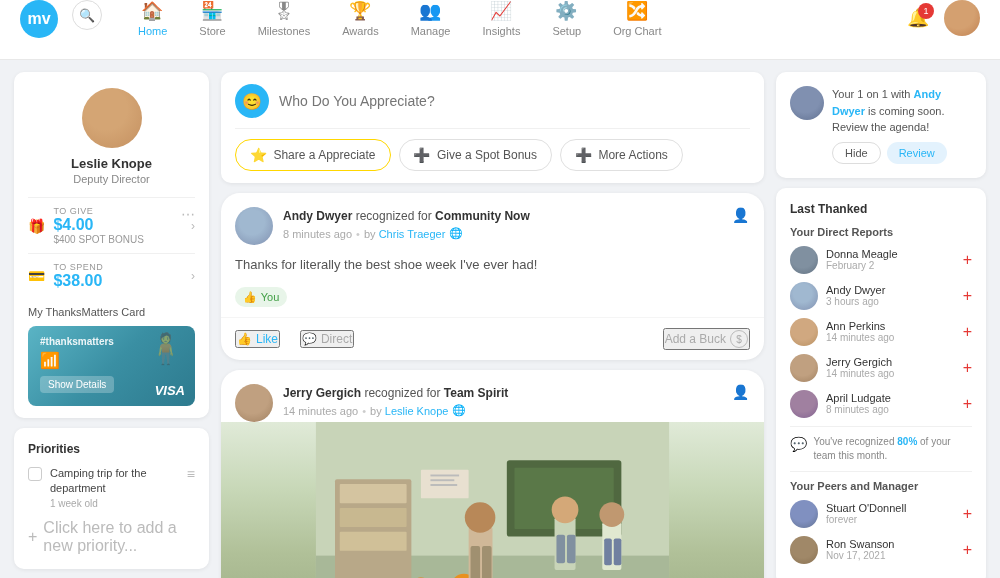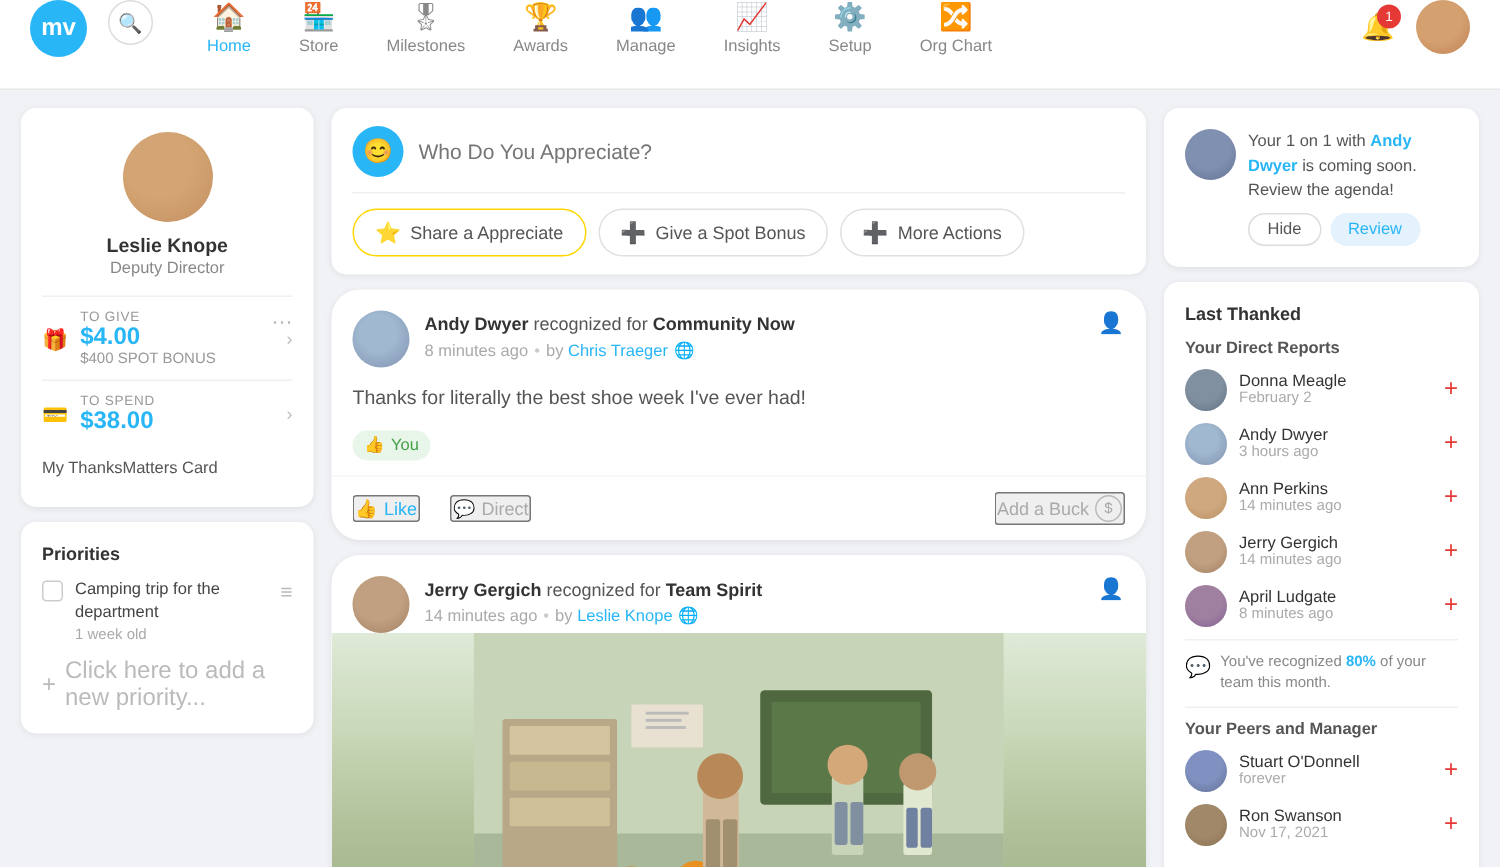--- a/index.html
+++ b/index.html
@@ -345,20 +345,27 @@
         <div class="stat-icon">💳</div>
         <div class="stat-content">
           <div class="stat-label">TO SPEND</div>
           <div class="stat-value">$38.00</div>
         </div>
         <div class="stat-arrow">›</div>
       </div>
 
       <div class="thanks-card-section" style="width:100%">
         <div class="thanks-label">My ThanksMatters Card</div>
+        <div class="thanks-visa-card">
+          <div class="thanks-visa-hashtag">#thanksmatters</div>
+          <div class="thanks-visa-figure">🧍</div>
+          <div class="thanks-visa-chip">📶</div>
+          <button class="thanks-show-details">Show Details</button>
+          <div class="thanks-visa-logo">VISA</div>
+        </div>
       </div>
     </div>
 
     <div class="card">
       <div class="priorities-title">Priorities</div>
       <div class="priority-item">
         <div class="priority-checkbox"></div>
         <div class="priority-text">
           <div>Camping trip for the department</div>
           <div class="priority-age">1 week old</div>

